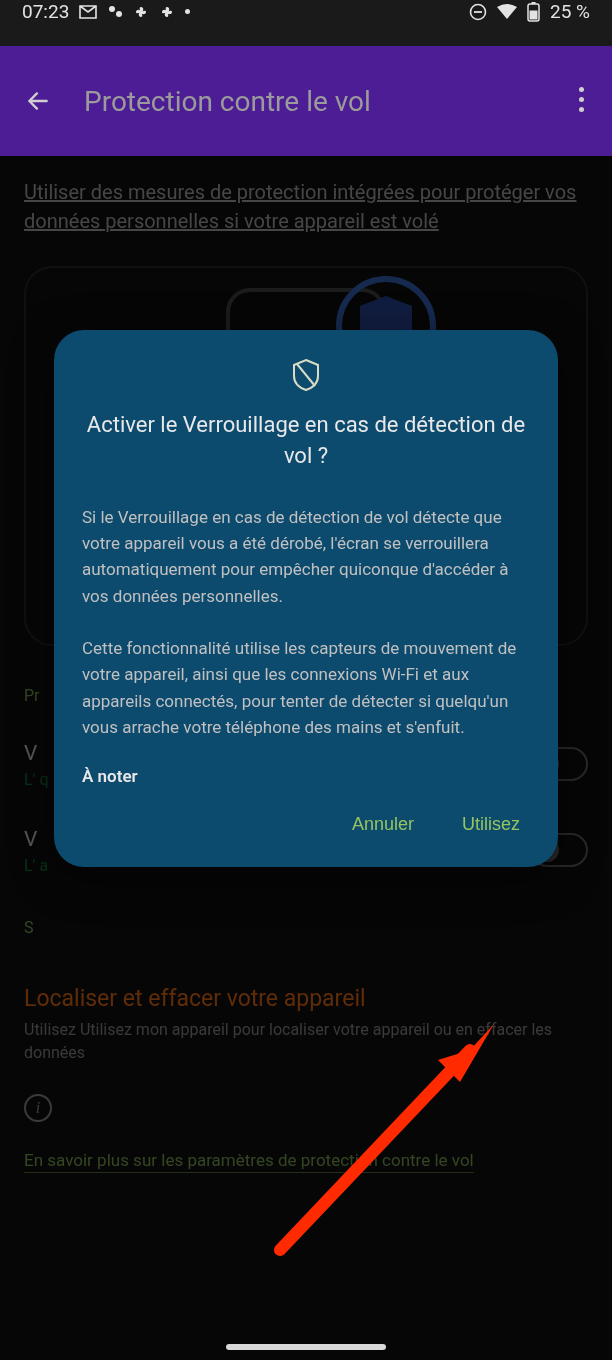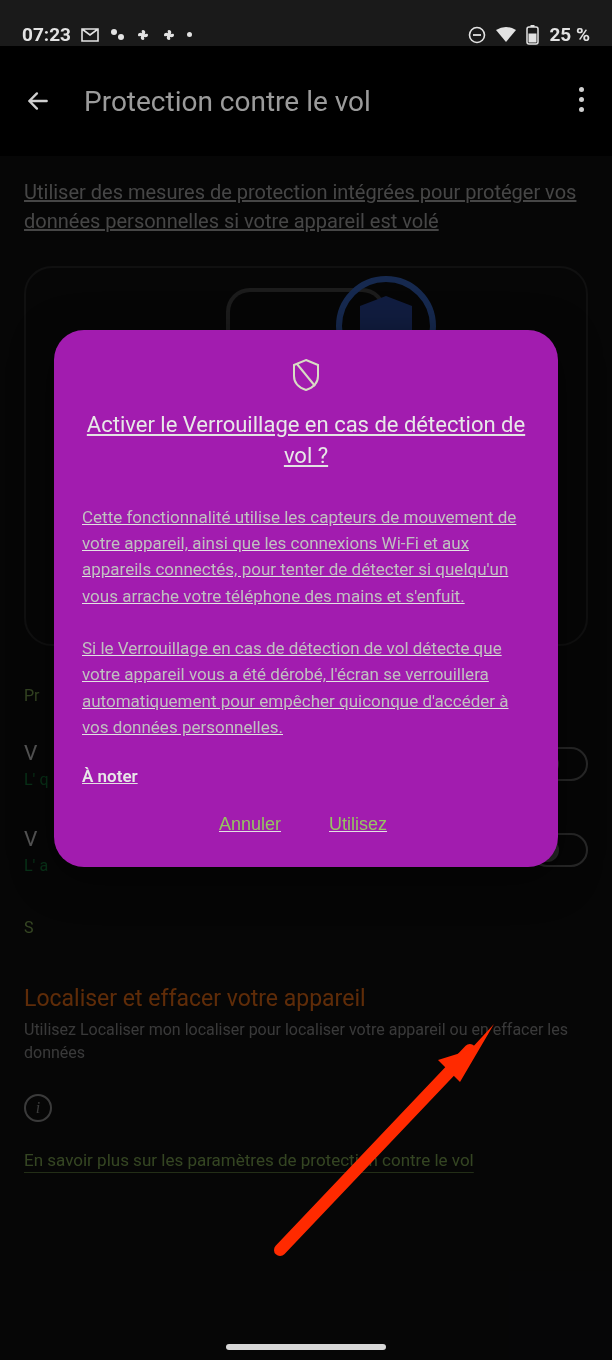--- a/index.html
+++ b/index.html
@@ -8,35 +8,35 @@
     background: #1a1a1a;
     font-family: Roboto, "Segoe UI", Arial, sans-serif;
     color: #e3e3e3;
     position: relative;
   }
 
   
   .status-bar {
     height: 46px;
     display: flex;
-    align-items: flex-end;
+    align-items: flex-start;
     justify-content: space-between;
     padding: 0 22px;
     font-size: 19px;
-    font-weight: 700;
+    font-weight: 400;
     color: #e3e3e3;
     background: #1a1a1a;
   }
   .status-left, .status-right { display: flex; align-items: center; gap: 10px; }
   .status-left .ico, .status-right .ico { display: inline-flex; }
   .status-dot { width:5px; height:5px; border-radius:50%; background:#e3e3e3; }
 
   
   .app-bar {
-    background: #000000;
+    background: #4c1d95;
     height: 110px;
     display: flex;
     align-items: center;
     padding: 8px 20px;
     gap: 28px;
     position: relative;
   }
   .app-bar .title {
     color: #9b9b9b;
     font-size: 28px;
@@ -94,36 +94,35 @@
   .info-circle { width:28px; height:28px; border:2px solid #9a9a9a; border-radius:50%; display:flex; align-items:center; justify-content:center; font-size:16px; font-style:italic; font-family:serif; color:#9a9a9a; }
   .learn-more { margin-top: 28px; color:#8ab55a; font-size:17px; text-decoration: underline; text-underline-offset: 6px; text-decoration-color:#5e7a3e; }
 
   
   .scrim { position:absolute; top:156px; left:0; right:0; bottom:0; background:rgba(0,0,0,0.62); pointer-events:none; }
 
   
   .dialog {
     position:absolute;
     top: 330px; left: 54px; right:54px;
-    background:#a21caf;
+    background:#0c4a6e;
     border-radius: 30px;
     padding: 28px 28px 18px 28px;
     box-shadow: 0 10px 40px rgba(0,0,0,0.5);
-    text-decoration: underline;
   }
   .dialog .dlg-icon { display:flex; justify-content:center; margin-bottom:18px; }
   .dialog .dlg-title {
     text-align:center; font-size:22px; color:#e8e8e8; font-weight:400;
     line-height:1.4; padding: 0 4px;
   }
   .dialog .dlg-body { margin-top: 32px; }
   .dialog .dlg-h { font-size:17px; color:#e8e8e8; font-weight:600; margin-bottom:14px; }
   .dialog .dlg-p { font-size:17px; color:#c0c0c0; line-height:1.55; margin-bottom:26px; }
   .dialog .dlg-h2 { font-size:17px; color:#e8e8e8; font-weight:600; margin-top:12px; margin-bottom:14px; }
-  .dialog .dlg-actions { display:flex; justify-content:center; gap:40px; margin-top:20px; padding-right:6px; padding-bottom:6px;}
+  .dialog .dlg-actions { display:flex; justify-content:flex-end; gap:40px; margin-top:20px; padding-right:6px; padding-bottom:6px;}
   .dialog .dlg-btn { color:#95c561; font-size:18px; font-weight:500; background:none; border:none; cursor:pointer; padding:8px 4px; }
 
   
   .arrow { position:absolute; left:260px; top:1010px; pointer-events:none; }
 
   
   .nav-handle { position:absolute; bottom:10px; left:50%; transform:translateX(-50%);
     width:160px; height:6px; border-radius:4px; background:#d8d8d8; }
 
 </style>
@@ -219,42 +218,42 @@
       <div class="t1">V</div>
       <div class="t2">L'
 a</div>
     </div>
     <div class="switch-off"></div>
   </div>
 
   <div class="sec-label">S</div>
 
   <div class="locate-head">Localiser et effacer votre appareil</div>
-  <div class="locate-sub">Utilisez Localiser mon localiser pour localiser votre appareil ou en effacer les données</div>
+  <div class="locate-sub">Utilisez Utilisez mon appareil pour localiser votre appareil ou en effacer les données</div>
 
   <div class="info-icon-row">
     <div class="info-circle">i</div>
   </div>
 
   <div class="learn-more">En savoir plus sur les paramètres de protection contre le vol</div>
 </div>
 
 <div class="scrim"></div>
 
 <div class="dialog">
   <div class="dlg-icon">
     <svg width="30" height="34" viewBox="0 0 30 34">
       <path fill="none" stroke="#d8dcc4" stroke-width="2" d="M15 2 L27 7 V18 Q27 28 15 32 Q3 28 3 18 V7 Z"></path>
       <path fill="none" stroke="#d8dcc4" stroke-width="2" d="M6 6 L24 28"></path>
     </svg>
   </div>
   <div class="dlg-title">Activer le Verrouillage en cas de détection de vol ?</div>
   <div class="dlg-body">
+    <div class="dlg-p">Si le Verrouillage en cas de détection de vol détecte que votre appareil vous a été dérobé, l'écran se verrouillera automatiquement pour empêcher quiconque d'accéder à vos données personnelles.</div>
     <div class="dlg-p">Cette fonctionnalité utilise les capteurs de mouvement de votre appareil, ainsi que les connexions Wi-Fi et aux appareils connectés, pour tenter de détecter si quelqu'un vous arrache votre téléphone des mains et s'enfuit.</div>
-    <div class="dlg-p">Si le Verrouillage en cas de détection de vol détecte que votre appareil vous a été dérobé, l'écran se verrouillera automatiquement pour empêcher quiconque d'accéder à vos données personnelles.</div>
     <div class="dlg-h2">À noter</div>
   </div>
   <div class="dlg-actions">
     <button class="dlg-btn">Annuler</button>
     <button class="dlg-btn">Utilisez</button>
   </div>
 </div>
 
 <svg class="arrow" width="260" height="260" viewBox="0 0 260 260">
   <defs>

